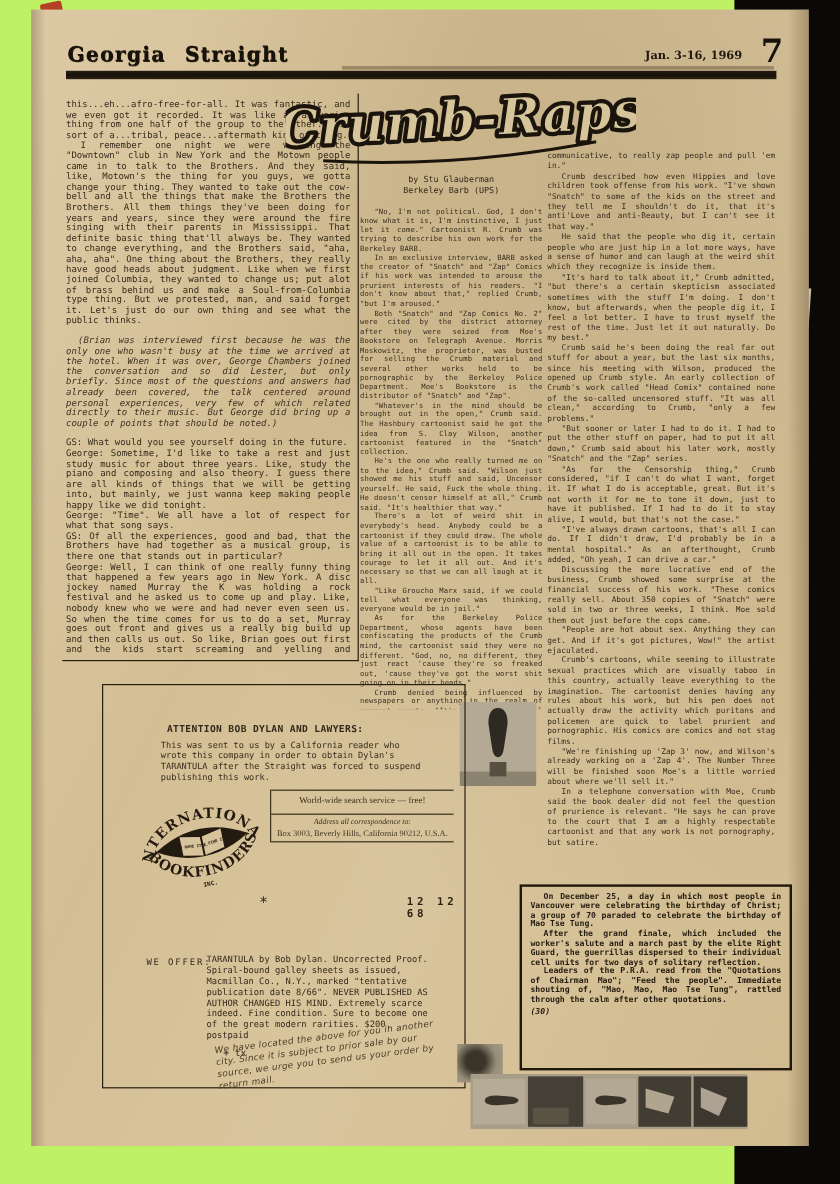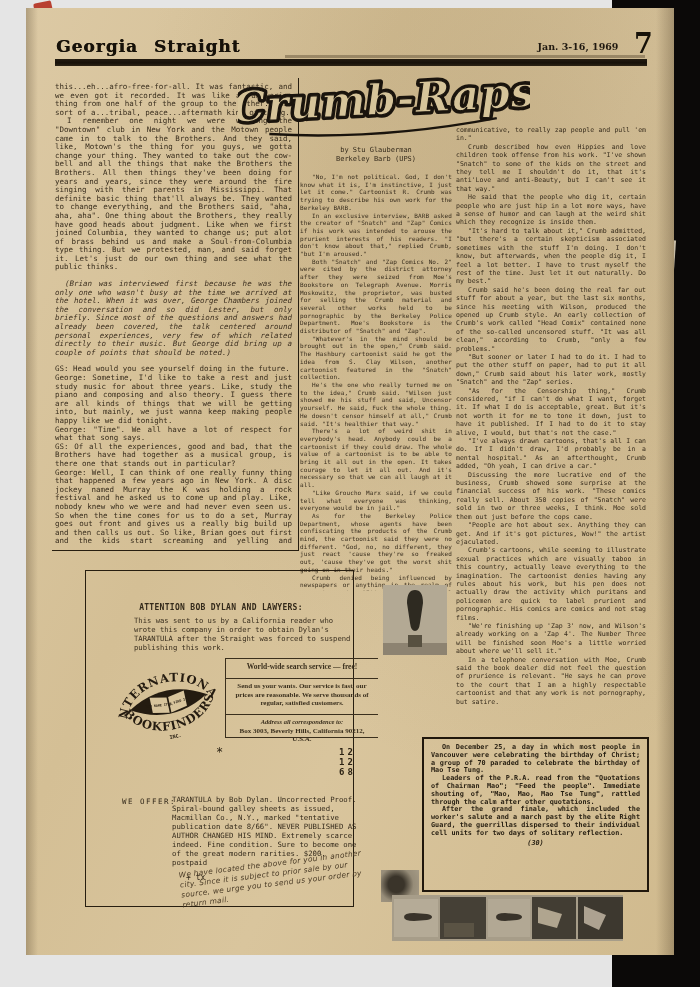--- a/index.html
+++ b/index.html
@@ -1,16 +1,16 @@
 <!DOCTYPE html>
 <html><head>
 <meta charset="utf-8">
 <style>
   html,body{margin:0;padding:0;background:#0b0908;width:700px;height:987px;overflow:hidden;}
-  .canvas{position:relative;width:612px;height:987px;background:#e5e5e5;font-family:"DejaVu Sans Mono","Liberation Mono",monospace;}
+  .canvas{position:relative;width:612px;height:987px;background:#bef264;font-family:"DejaVu Sans Mono","Liberation Mono",monospace;}
   .page{
     position:absolute;left:26px;top:8px;width:648px;height:947px;
     background:
       radial-gradient(ellipse at 75% 20%, rgba(120,95,55,.18), transparent 55%),
       linear-gradient(90deg, rgba(60,45,25,.28) 0, rgba(60,45,25,0) 12px),
       linear-gradient(270deg, rgba(60,45,25,.30) 0, rgba(60,45,25,0) 18px),
       linear-gradient(115deg,#dcc9a4 0%,#d4bf95 35%,#d9c59d 60%,#d0ba8e 100%);
     clip-path:polygon(0 0,560 0,576 8,612 2,630 12,626 34,642 52,637 76,646 100,640 140,647 180,641 225,646 268,641 315,647 365,642 425,648 485,641 545,646 605,640 665,647 725,642 785,648 845,641 895,645 932,639 947,0 947);
   }
   
@@ -28,41 +28,41 @@
   .col p.gap{margin-top:7px;}
   .leftcol{font-size:7.5px;line-height:8.6px;}
   .midcol{font-size:6px;line-height:7.7px;letter-spacing:.1px;}
   .rightcol{font-size:6.5px;line-height:8.4px;}
   .left-box{position:absolute;left:26px;top:70px;width:246px;height:472px;border-right:1.6px solid #271e10;border-bottom:1.6px solid #271e10;}
   
   .byline{position:absolute;left:274px;top:138px;width:152px;text-align:center;font-size:7px;line-height:9px;color:#342a1b;}
   
   .title-svg{position:absolute;left:212px;top:58px;}
   
-  .dylan-box{position:absolute;left:59px;top:562px;width:267px;height:335px;border:1.8px solid #271e10;}
+  .dylan-box{position:absolute;left:59px;top:562px;width:267px;height:335px;border:1.8px solid #271e10;padding-left:34px;}
   .dylan-heading{position:absolute;left:25px;top:32px;width:220px;text-align:center;font-size:8px;font-weight:bold;letter-spacing:.3px;color:#33291a;}
   .dylan-intro{position:absolute;left:48px;top:45px;width:218px;font-size:7.2px;line-height:9px;color:#372c1c;}
-  .bf-table{position:absolute;left:139px;top:87px;width:152px;border-left:1px solid #3a2f1d;font-family:"Liberation Serif","DejaVu Serif",serif;color:#3b301e;font-weight:bold;}
+  .bf-table{position:absolute;left:139px;top:87px;width:152px;border-left:1px solid #3a2f1d;font-family:"Liberation Serif","DejaVu Serif",serif;color:#3b301e;}
   .bf-row{border-top:1px solid #3a2f1d;text-align:center;padding:3px 4px;}
   .bf-row:last-child{border-bottom:1px solid #3a2f1d;}
   .bf-service{font-size:7.5px;height:13px;}
   .bf-pitch{font-size:7px;line-height:8.5px;height:29px;}
   .bf-addr{font-size:7px;line-height:8.5px;height:16px;}
   .bf-addr .lbl{font-style:italic;font-size:6.5px;display:block;}
   .bf-logo{position:absolute;left:28px;top:86px;}
   .stamp-date{position:absolute;left:240px;top:176px;font-size:9px;font-weight:bold;letter-spacing:3px;color:#2c2314;margin-left:13px;}
   .stamp-ast{position:absolute;left:130px;top:174px;font-size:12px;color:#2c2314;}
   .we-offer{position:absolute;left:36px;top:226px;font-size:7.5px;letter-spacing:1.5px;color:#33291a;}
   .offer-text{position:absolute;left:86px;top:224px;width:190px;font-size:7.3px;line-height:9px;color:#33291a;}
   .tax-note{position:absolute;left:100px;top:302px;font-size:8px;color:#33291a;}
   .handwriting{position:absolute;left:94px;top:288px;width:190px;transform:rotate(-7deg);font-family:"DejaVu Sans","Liberation Sans",sans-serif;font-style:italic;font-size:7.4px;line-height:10px;color:#4a3b26;letter-spacing:.3px;}
   
-  .mao-box{position:absolute;left:396px;top:729px;width:227px;height:155px;border:2px solid #20170c;padding:5px 7px;box-sizing:border-box;font-size:6.8px;font-weight:bold;line-height:7.8px;color:#251d10;text-align:justify;overflow:hidden;}
+  .mao-box{position:absolute;left:407px;top:729px;width:227px;height:155px;border:2px solid #20170c;padding:5px 7px;box-sizing:border-box;font-size:6.8px;font-weight:bold;line-height:7.8px;color:#251d10;text-align:justify;overflow:hidden;}
   .mao-box p{margin:0;text-indent:11px;}
-  .mao-sign{text-align:center;text-indent:0 !important;margin-top:2px !important;font-style:italic;}
+  .mao-sign{text-align:left;text-indent:0 !important;margin-top:2px !important;font-style:italic;}
   
   .mid-photo{position:absolute;left:357px;top:577px;}
   .film-strip{position:absolute;left:366px;top:887px;}
   .blob-photo{position:absolute;left:355px;top:862px;width:38px;height:32px;background:radial-gradient(circle at 40% 45%, #3a342a 0 28%, #968c78 60%, #a89d88 100%);}
   
   .red-mark{position:absolute;left:34px;top:2px;width:18px;height:11px;background:#b22d1d;transform:rotate(-12deg);border-radius:2px;opacity:.9;}
   .red-mark2{position:absolute;left:29px;top:13px;width:7px;height:4px;background:#a5291b;border-radius:1px;}
   .torn1{position:absolute;left:664px;top:240px;width:10px;height:60px;background:#c6bba5;transform:rotate(4deg);}
   .torn2{position:absolute;left:660px;top:540px;width:12px;height:40px;background:#bdb29c;transform:rotate(-5deg);}
   .torn3{position:absolute;left:662px;top:760px;width:9px;height:70px;background:#c2b7a1;transform:rotate(3deg);}
@@ -83,21 +83,21 @@
     <div class="issue-date">Jan. 3-16, 1969</div>
     <div class="page-number">7</div>
     <div class="header-rule"></div>
 
     <div class="left-box">
       <div class="col leftcol" style="left:3px;top:5px;width:237px;height:462px;position:absolute;">
 
       <p class="para noindent">this...eh...afro-free-for-all. It was fantastic, and we even got it recorded. It was like an answering thing from one half of the group to the other.  Just sort of a...tribal, peace...aftermath kind of thing.</p>
           <p class="para">I remember one night we were working the "Downtown" club in New York and the Motown people came in to talk to the Brothers. And they said, like, Motown's the thing for you guys, we gotta change your thing. They wanted to take out the cow-bell and all the things that make the Brothers the Brothers. All them things they've been doing for years and years, since they were around the fire singing with their parents in Mississippi. That definite basic thing that'll always be. They wanted to change everything, and the Brothers said, "aha, aha, aha". One thing about the Brothers, they really have good heads about judgment. Like when we first joined Columbia, they wanted to change us; put alot of brass behind us and make a Soul-from-Columbia type thing. But we protested, man, and said forget it. Let's just do our own thing and see what the public thinks.</p>
           <p class="para italics">(Brian was interviewed first because he was the only one who wasn't busy at the time we arrived at the hotel. When it was over, George Chambers joined the conversation and so did Lester, but only briefly. Since most of the questions and answers had already been covered, the talk centered around personal experiences, very few of which related directly to their music. But George did bring up a couple of points that should be noted.)</p>
-          <p class="para dialog gap">GS: Head would you see yourself doing in the future.</p>
+          <p class="para dialog gap">GS: What would you see yourself doing in the future.</p>
           <p class="para dialog">George: Sometime, I'd like to take a rest and just study music for about three years. Like, study the piano and composing and also theory. I guess there are all kinds of things that we will be getting into, but mainly, we just wanna keep making people happy like we did tonight.</p>
           <p class="para dialog">George: "Time". We all have a lot of respect for what that song says.</p>
           <p class="para dialog">GS: Of all the experiences, good and bad, that the Brothers have had together as a musical group, is there one that stands out in particular?</p>
           <p class="para dialog">George: Well, I can think of one really funny thing that happened a few years ago in New York. A disc jockey named Murray the K was holding a rock festival and he asked us to come up and play. Like, nobody knew who we were and had never even seen us. So when the time comes for us to do a set, Murray goes out front and gives us a really big build up and then calls us out. So like, Brian goes out first and the kids start screaming and yelling and applauding and everything. And then we came out and the whole crowd went "YEEAAH-h--hh---h!!!</p>
         </div>
     </div>
 
     <svg class="title-svg" width="292" height="76" viewBox="0 0 292 76">
       <g transform="rotate(-3 146 40)">
         <text x="146" y="48" text-anchor="middle" font-family="DejaVu Serif, Liberation Serif, serif" font-style="italic" font-weight="bold" font-size="42" letter-spacing="1" fill="none" stroke="#1a140d" stroke-width="6" stroke-linejoin="round">Crumb-Raps</text>
@@ -166,21 +166,20 @@
           <path d="M 44 44 L 64 48 L 64 67 L 44 63 Z" fill="#d8c49c"></path>
           <path d="M 86 44 L 66 48 L 66 67 L 86 63 Z" fill="#d8c49c"></path>
           <text x="54" y="57" text-anchor="middle" font-size="4" font-weight="bold" fill="#241b10" transform="rotate(6 54 57)">YOU NAME IT...</text>
           <text x="76" y="57" text-anchor="middle" font-size="4" font-weight="bold" fill="#241b10" transform="rotate(-6 76 57)">WE FIND IT</text>
           <text x="65" y="98" text-anchor="middle" font-size="6" font-weight="bold" fill="#241b10">INC.</text>
         </g>
       </svg>
 
       <div class="bf-table">
         <div class="bf-row bf-service">World-wide search service — free!</div>
-        <div class="bf-row bf-pitch">Send us your wants. Our service is fast, our prices are reasonable. We serve thousands of regular, satisfied customers.</div>
         <div class="bf-row bf-addr">
           <span class="lbl">Address all correspondence to:</span>
           <span>Box 3003, Beverly Hills, California 90212, U.S.A.</span>
         </div>
       </div>
 
       <div class="stamp-ast">*</div>
       <div class="stamp-date">12 12 68</div>
 
       <div class="we-offer">WE OFFER:</div>
@@ -193,22 +192,22 @@
           <div>city.  Since it is subject to prior sale by our</div>
           <div>source, we urge you to send us your order by</div>
           <div>return mail.</div>
         </div>
     </div>
 
     <div class="mao-box">
       <div>
 
       <p>On December 25, a day in which most people in Vancouver were celebrating the birthday of Christ; a group of 70 paraded to celebrate the birthday of Mao Tse Tung.</p>
+          <p>After the grand finale, which included the worker's salute and a march past by the elite Right Guard, the guerrillas dispersed to their individual cell units for two days of solitary reflection.</p>
           <p>Leaders of the P.R.A. read from the "Quotations of Chairman Mao"; "Feed the people". Immediate shouting of, "Mao, Mao, Mao Tse Tung", rattled through the calm after other quotations.</p>
-          <p>After the grand finale, which included the worker's salute and a march past by the elite Right Guard, the guerrillas dispersed to their individual cell units for two days of solitary reflection.</p>
         </div>
       <p class="mao-sign">(30)</p>
     </div>
 
     <div class="blob-photo"></div>
 
     <svg class="film-strip" width="231" height="46" viewBox="0 0 231 46">
       <rect width="231" height="46" fill="#a79d89"></rect>
       <rect x="2" y="4" width="44" height="38" fill="#b5ab97"></rect>
       <path d="M12 22 q0 -4 10 -4 l13 1 q5 1 5 3 q0 2 -5 3 l-13 1 q-10 0 -10 -4 Z" fill="#39332a"></path>

